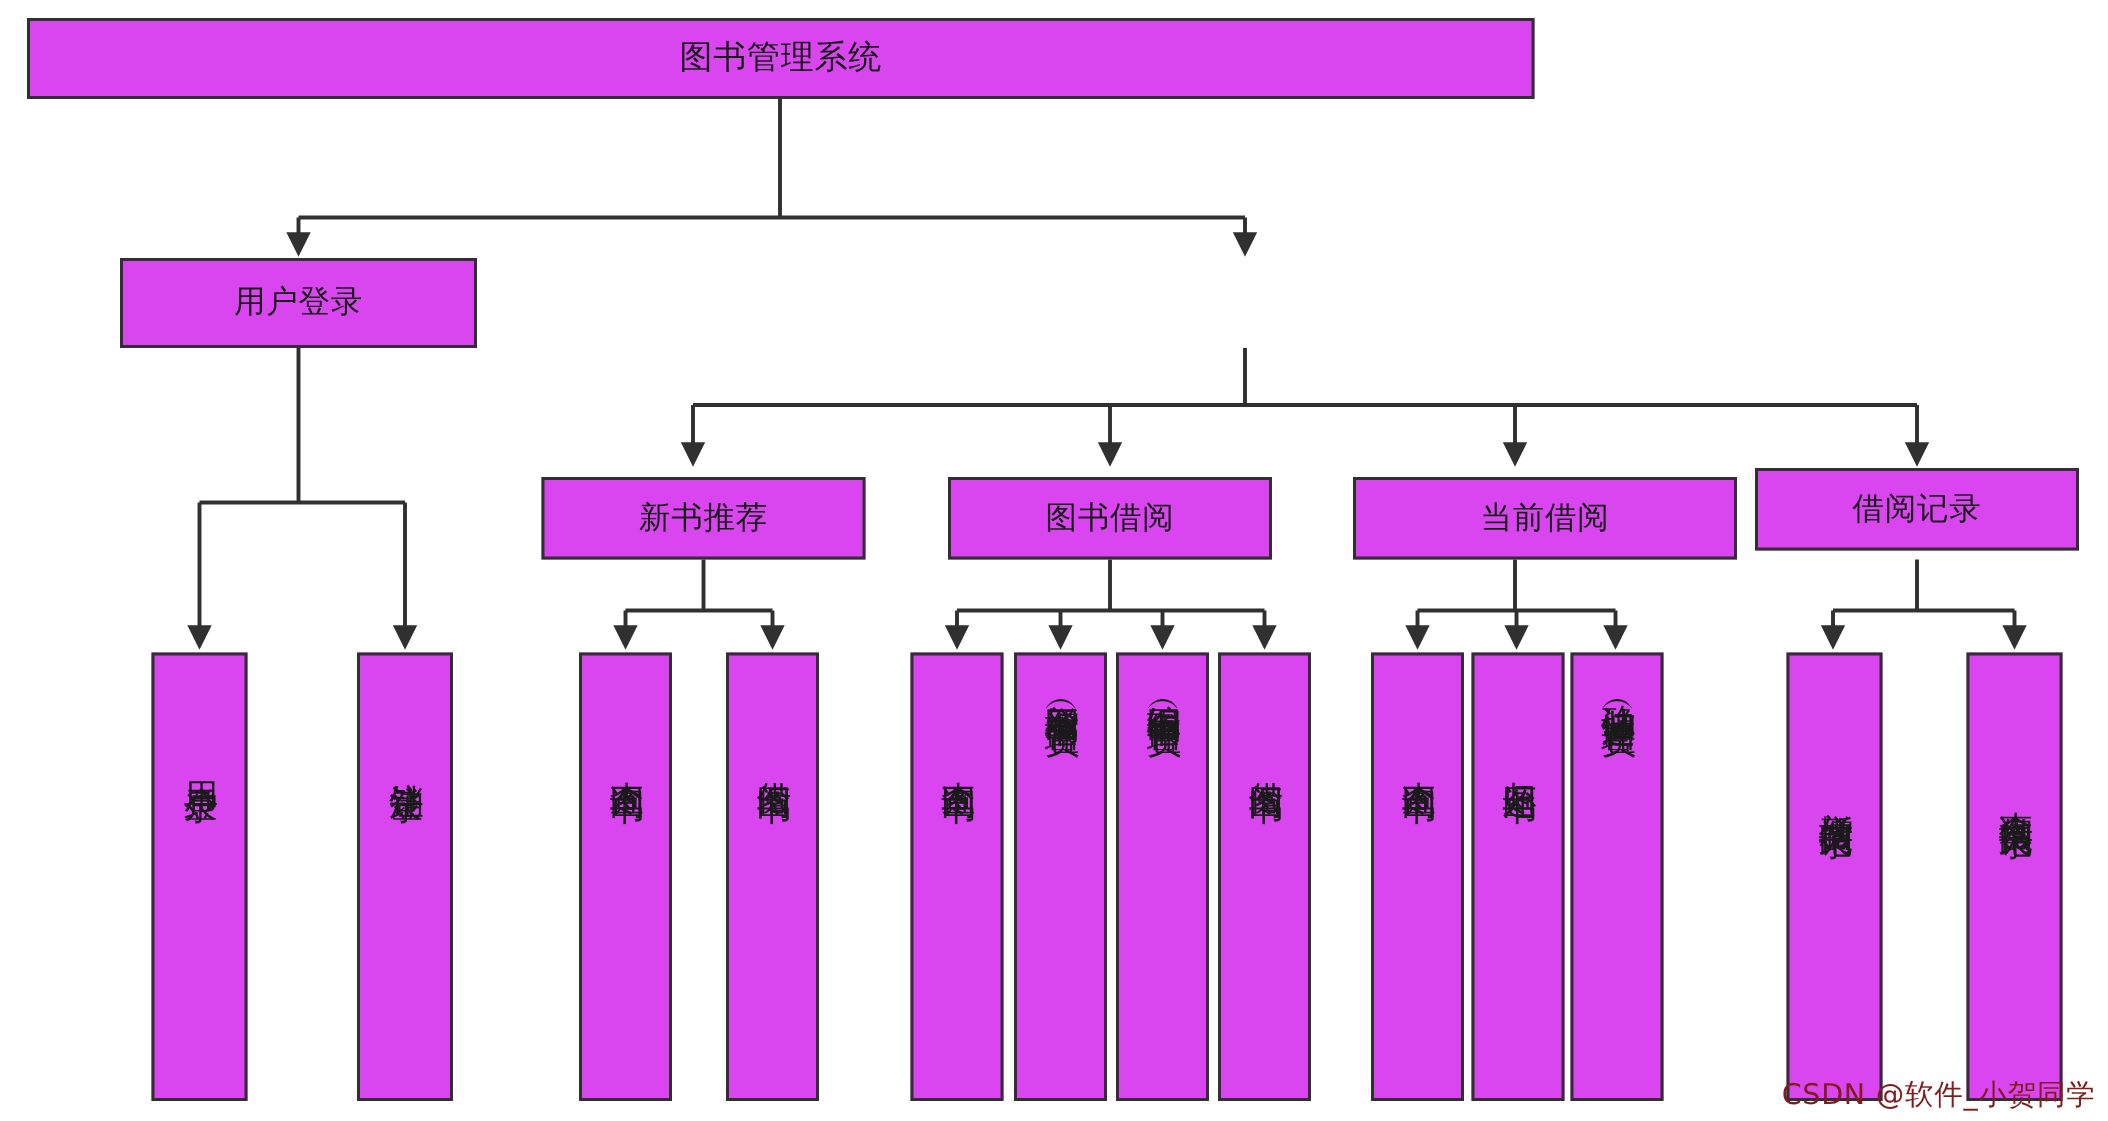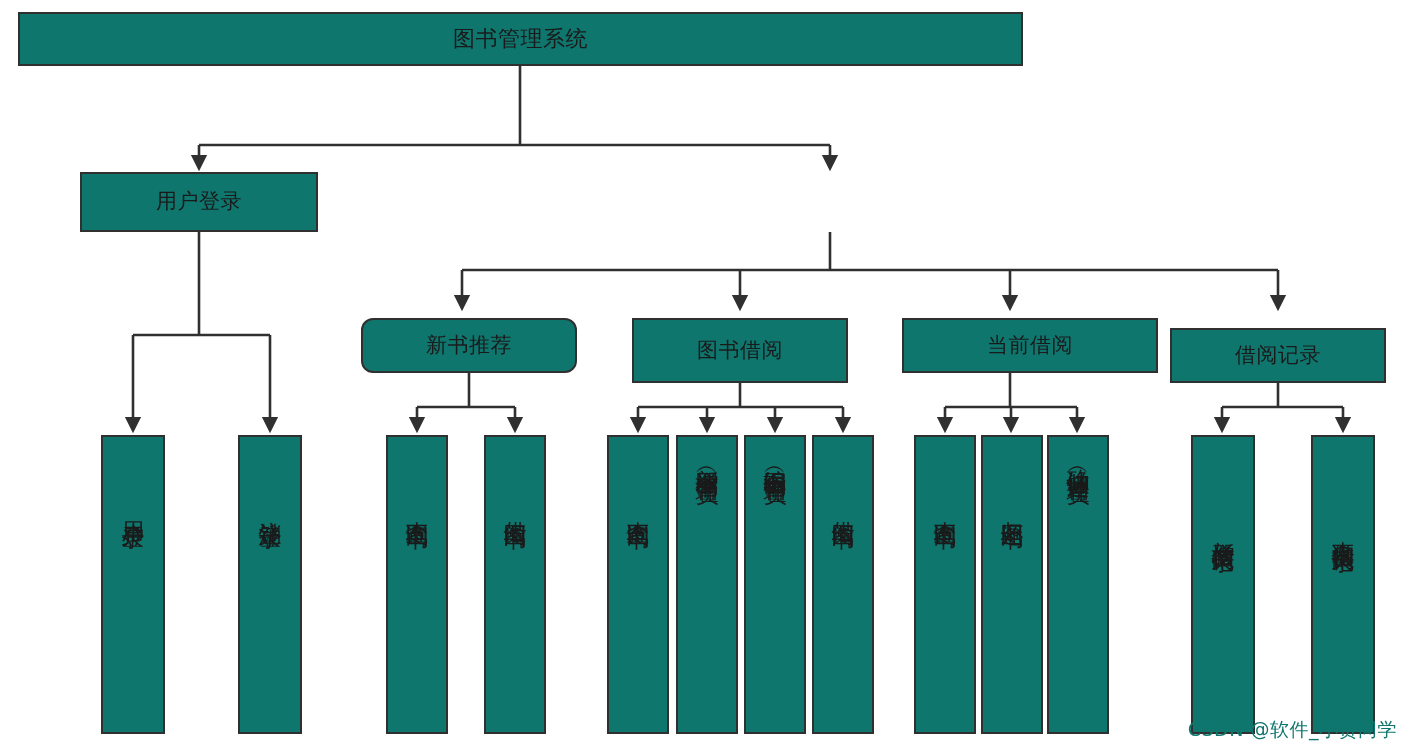--- a/index.html
+++ b/index.html
@@ -22,21 +22,21 @@
     left: 0;
     top: 0;
     width: 1405px;
     height: 747px;
     pointer-events: none;
   }
   .node {
     position: absolute;
     box-sizing: border-box;
     border: 2px solid #303030;
-    background: #0f766e;
+    background: #d946ef;
     display: flex;
     align-items: center;
     justify-content: center;
     color: #1a1a1a;
   }
   .node-label {
     display: block;
     text-align: center;
     line-height: 1.12;
     letter-spacing: 0.5px;
@@ -69,21 +69,21 @@
     margin-top: 80px;
   }
   .node.vertical.top .node-label {
     margin-top: 8px;
   }
   .watermark {
     position: absolute;
     right: 8px;
     bottom: 4px;
     font-size: 19px;
-    color: #0f766e;
+    color: #7f1d1d;
     white-space: nowrap;
     letter-spacing: 0.5px;
   }
 </style>
 </head>
 <body>
 
 <div id="canvas">
 
   <svg id="edges" viewBox="0 0 1405 747" width="1405" height="747">
@@ -138,33 +138,33 @@
 
   <div class="node root horizontal" style="left:18px; top:12px; width:1005px; height:54px;">
     <span class="node-label">图书管理系统</span>
   </div>
 
   <div class="node horizontal" style="left:80px; top:172px; width:238px; height:60px;">
     <span class="node-label">用户登录</span>
   </div>
 
 
-  <div class="node horizontal" style="left:361px; top:318px; width:216px; height:55px;border-radius:12px;">
+  <div class="node horizontal" style="left:361px; top:318px; width:216px; height:55px;">
     <span class="node-label">新书推荐</span>
   </div>
 
-  <div class="node horizontal" style="left:632px; top:318px; width:216px; height:65px;">
+  <div class="node horizontal" style="left:632px; top:318px; width:216px; height:55px;">
     <span class="node-label">图书借阅</span>
   </div>
 
   <div class="node horizontal" style="left:902px; top:318px; width:256px; height:55px;">
     <span class="node-label">当前借阅</span>
   </div>
 
-  <div class="node horizontal" style="left:1170px; top:328px; width:216px; height:55px;">
+  <div class="node horizontal" style="left:1170px; top:312px; width:216px; height:55px;">
     <span class="node-label">借阅记录</span>
   </div>
 
   <div class="node vertical mid" style="left:101px; top:435px; width:64px; height:299px;">
     <span class="node-label">用户登录</span>
   </div>
 
   <div class="node vertical mid" style="left:238px; top:435px; width:64px; height:299px;">
     <span class="node-label">注销登录</span>
   </div>

